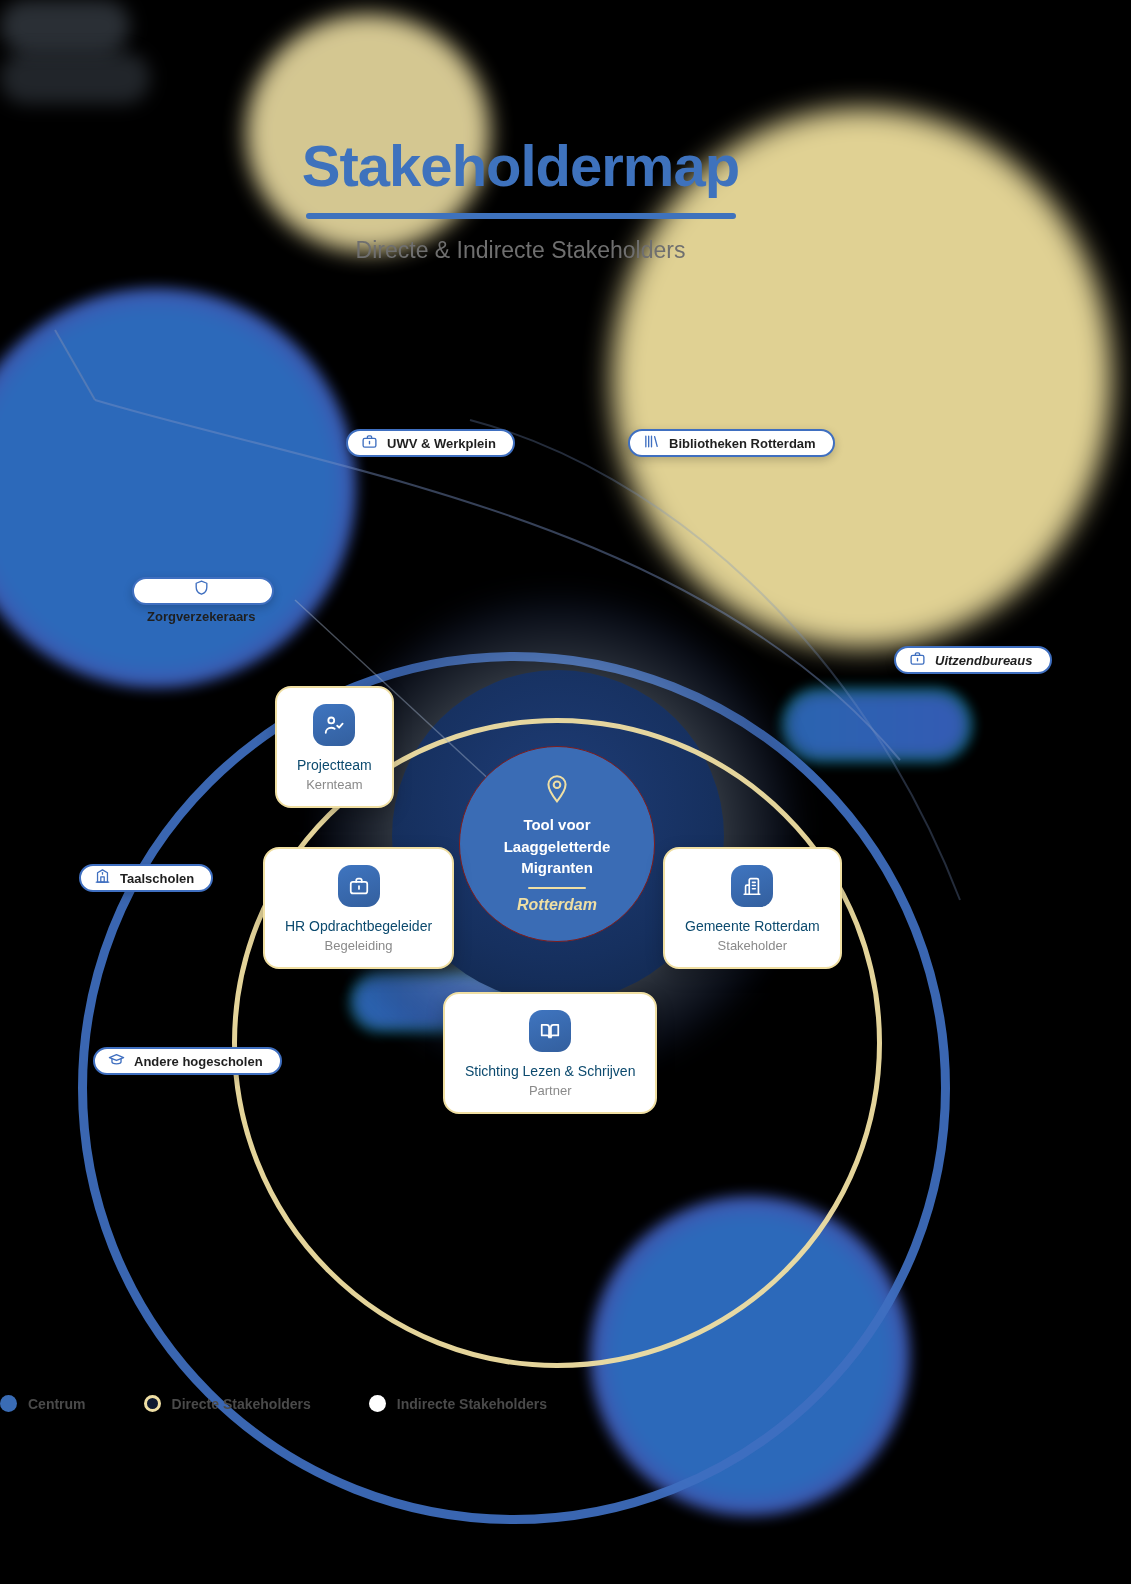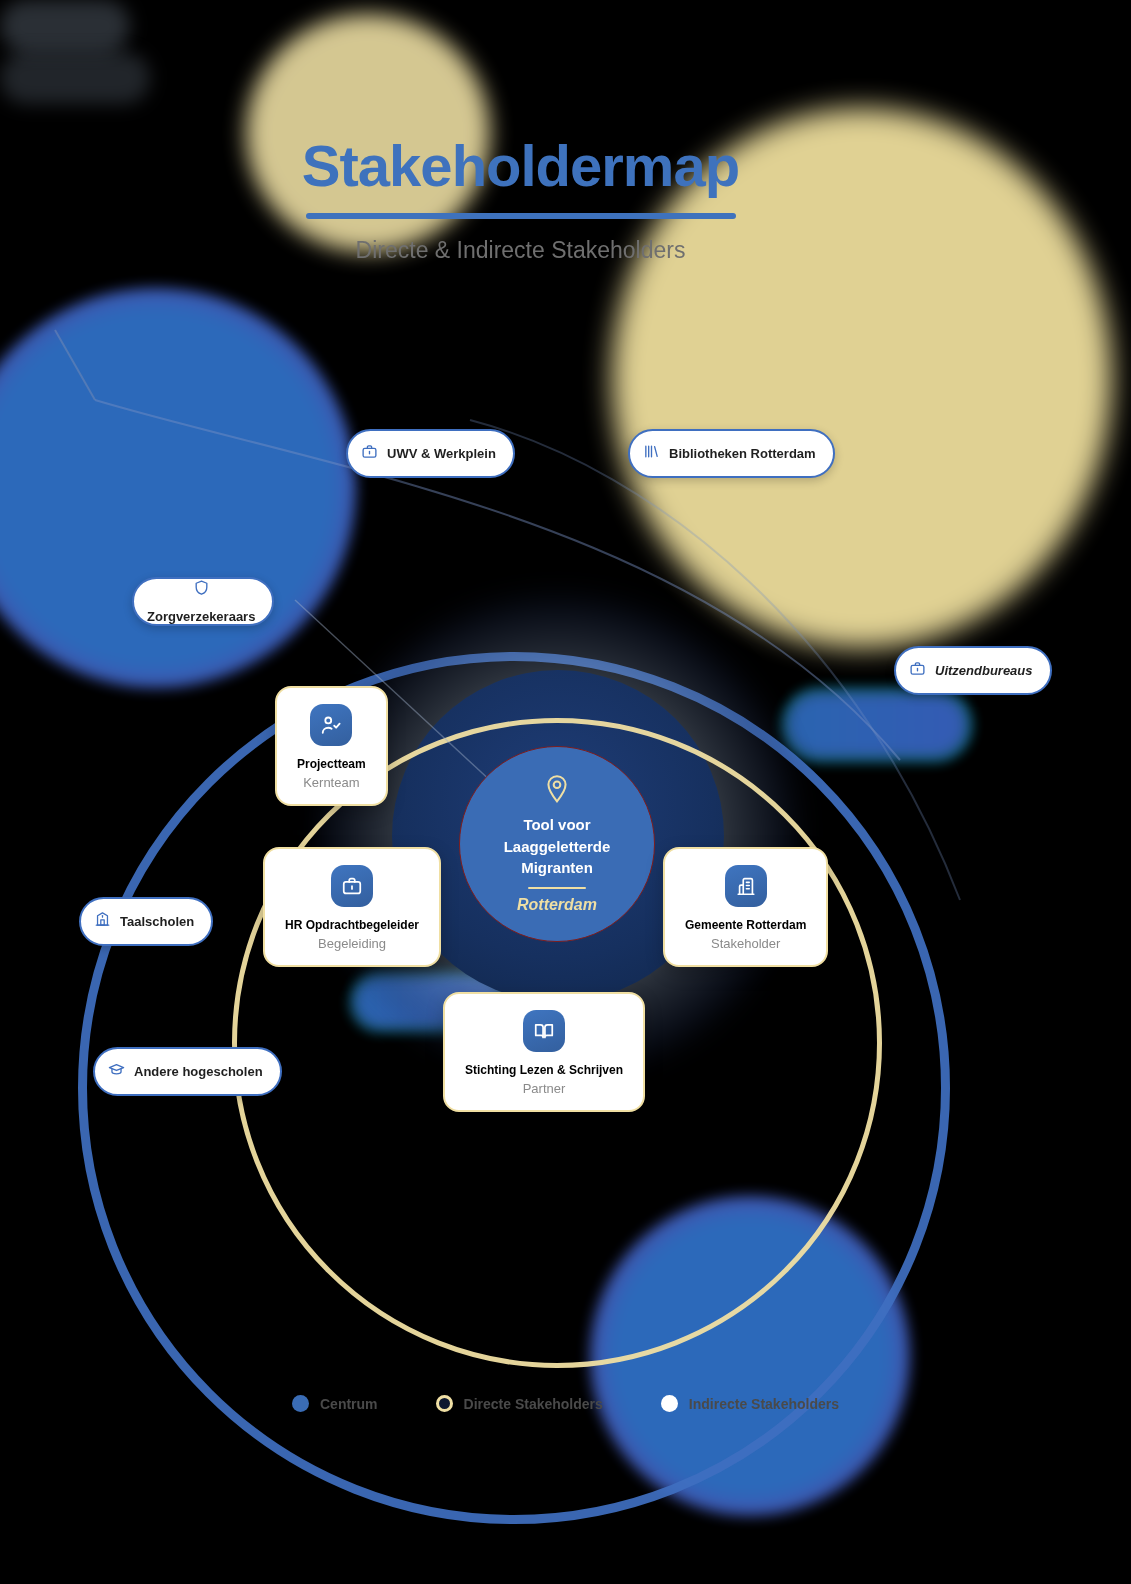--- a/index.html
+++ b/index.html
@@ -206,82 +206,81 @@
     box-shadow: 0 6px 18px rgba(0,0,0,.22);
   }
   .card-icon {
     width: 42px; height: 42px;
     border-radius: 13px;
     background: linear-gradient(160deg,#3f75c0,#335f9e);
     display: flex; align-items: center; justify-content: center;
     margin-bottom: 11px;
   }
   .card-title {
-    font-size: 12px;
-    font-weight: 700;
-    color: #000000;
+    font-size: 14px;
+    font-weight: 400;
+    color: #0c4a6e;
     white-space: nowrap;
   }
   .card-sub {
     margin-top: 4px;
     font-size: 13px;
     color: #8a8a8a;
     white-space: nowrap;
   }
 
   .card-projectteam       { left: 275px; top: 686px; }
   .card-hr                { left: 263px; top: 847px; }
   .card-gemeente          { left: 663px; top: 847px; }
   .card-stichting         { left: 443px; top: 992px; }
 
   
   .pill {
     position: absolute;
     background: #ffffff;
     border: 2px solid #3f6fc0;
     border-radius: 999px;
-    height: 49px;
+    height: 28px;
     padding: 0 17px 0 13px;
     display: flex;
     align-items: center;
     gap: 9px;
     z-index: 28;
     box-shadow: 0 3px 10px rgba(0,0,0,.2);
   }
   .pill-label {
     font-size: 13px;
     font-weight: 700;
     color: #1f1f1f;
     white-space: nowrap;
   }
 
   .pill-uwv     { left: 346px; top: 429px; }
   .pill-biblio  { left: 628px; top: 429px; }
   .pill-zorg    { left: 132px; top: 577px; flex-direction: column; }
   .pill-uitzend { left: 894px; top: 646px; font-style: italic; }
-  .pill-taal    { left: 79px;  top: 897px; justify-content: flex-end; }
+  .pill-taal    { left: 79px;  top: 864px; justify-content: flex-end; }
   .pill-hogescholen { left: 93px; top: 1047px; }
 
   
   .connectors {
     position: absolute;
     left: 0; top: 0;
     width: 1131px; height: 1584px;
     pointer-events: none;
     z-index: 10;
   }
 
   
   .legend {
     position: absolute;
     left: 0; top: 1395px;
     width: 1131px;
     display: flex;
     align-items: center;
-    justify-content: center;
     gap: 58px;
     z-index: 30;
   }
   .legend-item { display: flex; align-items: center; gap: 11px; }
   .legend-dot { width: 17px; height: 17px; border-radius: 50%; }
   .legend-dot.centrum  { background: #3a6cb5; }
   .legend-dot.direct   { background: #0d1830; border: 3px solid #efdfa4; }
   .legend-dot.indirect { background: #ffffff; }
   .legend-label { font-size: 14px; font-weight: 700; color: #4a4a4a; white-space: nowrap; }
 </style>

